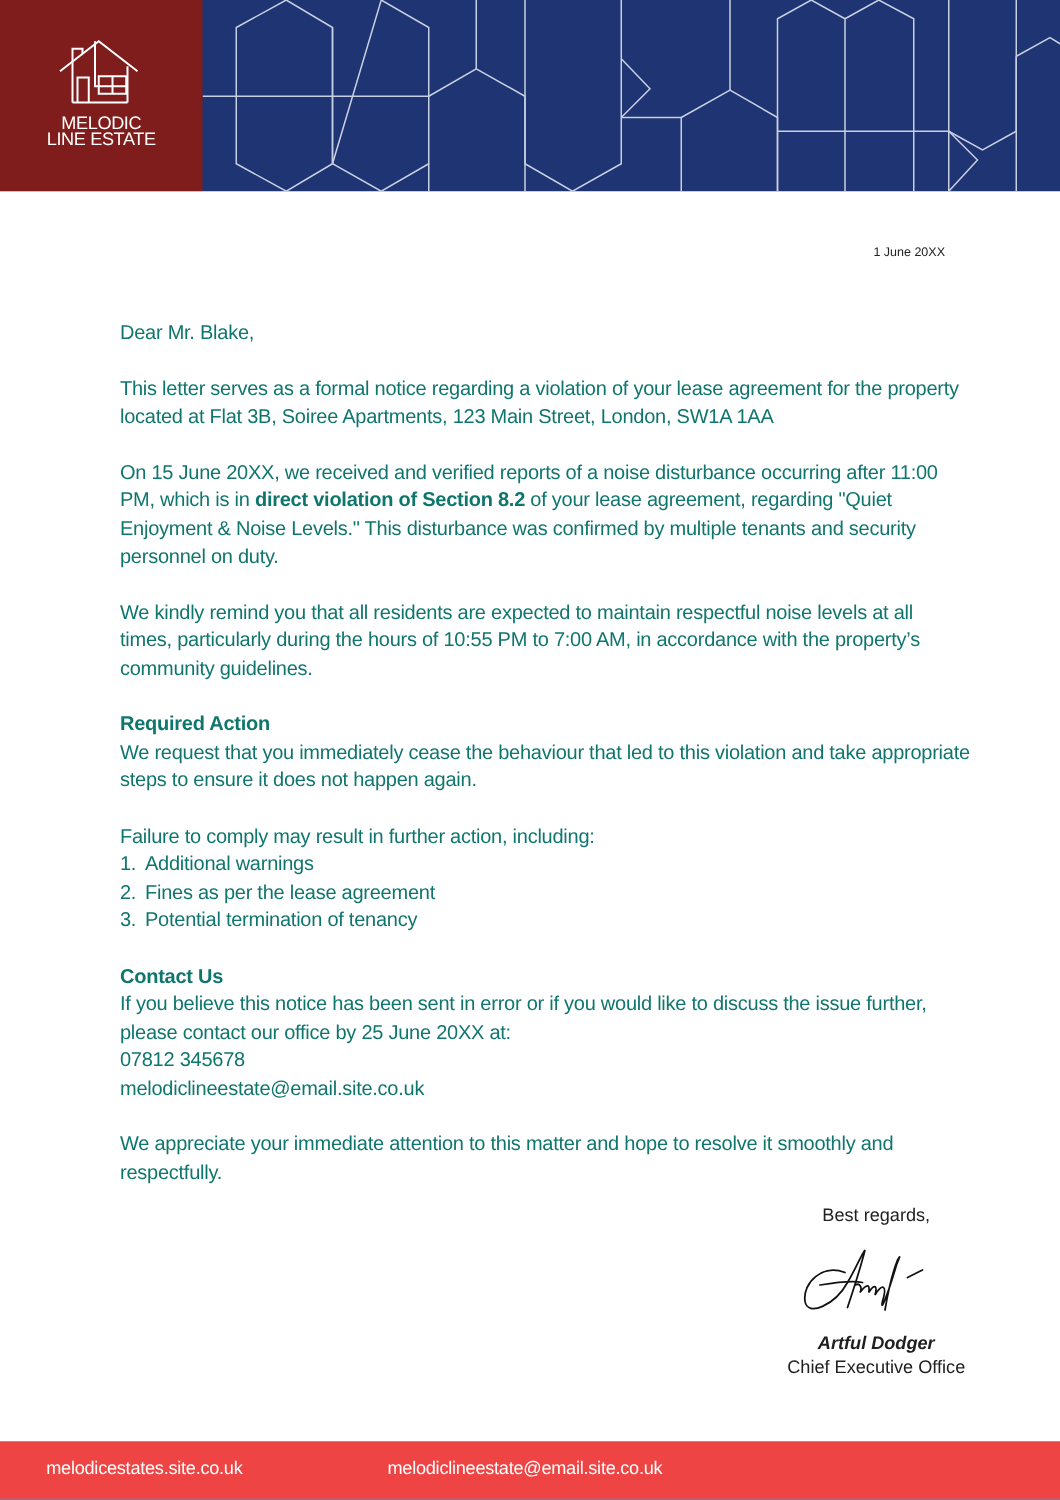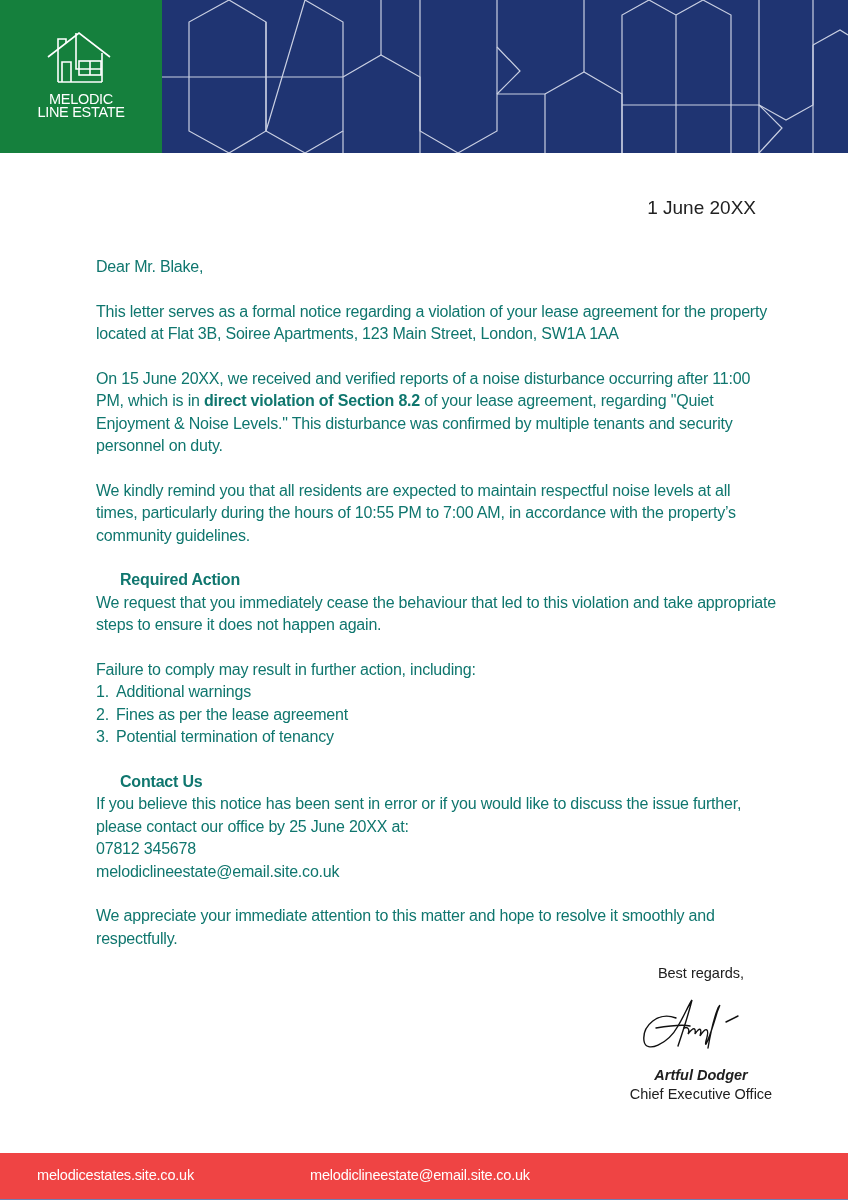--- a/index.html
+++ b/index.html
@@ -1,31 +1,31 @@
 <!DOCTYPE html>
 <html><head>
 <meta charset="utf-8">
 <style>
   * { box-sizing: border-box; margin: 0; padding: 0; }
   html, body { width: 848px; height: 1200px; background: #ffffff; overflow: hidden; }
   body { position: relative; font-family: "Liberation Sans", sans-serif; color: #1c1c1c; }
 
   .header { position: absolute; left: 0; top: 0; width: 848px; height: 153px; background: #1f3472; overflow: hidden; }
   .header svg.pattern { position: absolute; left: 0; top: 0; }
-  .logo-panel { position: absolute; left: 0; top: 0; width: 162px; height: 153px; background: #15803d; }
+  .logo-panel { position: absolute; left: 0; top: 0; width: 162px; height: 153px; background: #7f1d1d; }
   .logo-icon { position: absolute; left: 46px; top: 31px; }
   .logo-text { position: absolute; left: 0; top: 93px; width: 162px; text-align: center; color: #ffffff;
                font-size: 14.5px; line-height: 13px; letter-spacing: -0.3px; }
 
-  .date { position: absolute; right: 92px; top: 197px; font-size: 19px; color: #222; text-align: center; }
+  .date { position: absolute; right: 92px; top: 197px; font-size: 10px; color: #222; text-align: center; }
 
   .content { position: absolute; left: 96px; top: 256px; width: 680px; font-size: 16px; line-height: 22.5px; color: #0f766e; letter-spacing: -0.2px; }
   .content p { margin-bottom: 22px; }
   .content p.tight { margin-bottom: 0; }
-  .content .heading { font-weight: bold; margin-left: 24px; }
+  .content .heading { font-weight: bold; }
   .content ol { list-style: none; margin-bottom: 22px; }
   .content ol li { display: flex; }
   .content ol li .num { width: 20px; }
 
   .signoff { position: absolute; left: 600px; width: 202px; text-align: center; font-size: 14.5px; color: #202020; }
   .regards { top: 965px; }
   .signature { position: absolute; left: 638px; top: 996px; }
   .signer-name { top: 1067px; font-weight: bold; font-style: italic; }
   .signer-title { top: 1086px; }
 

